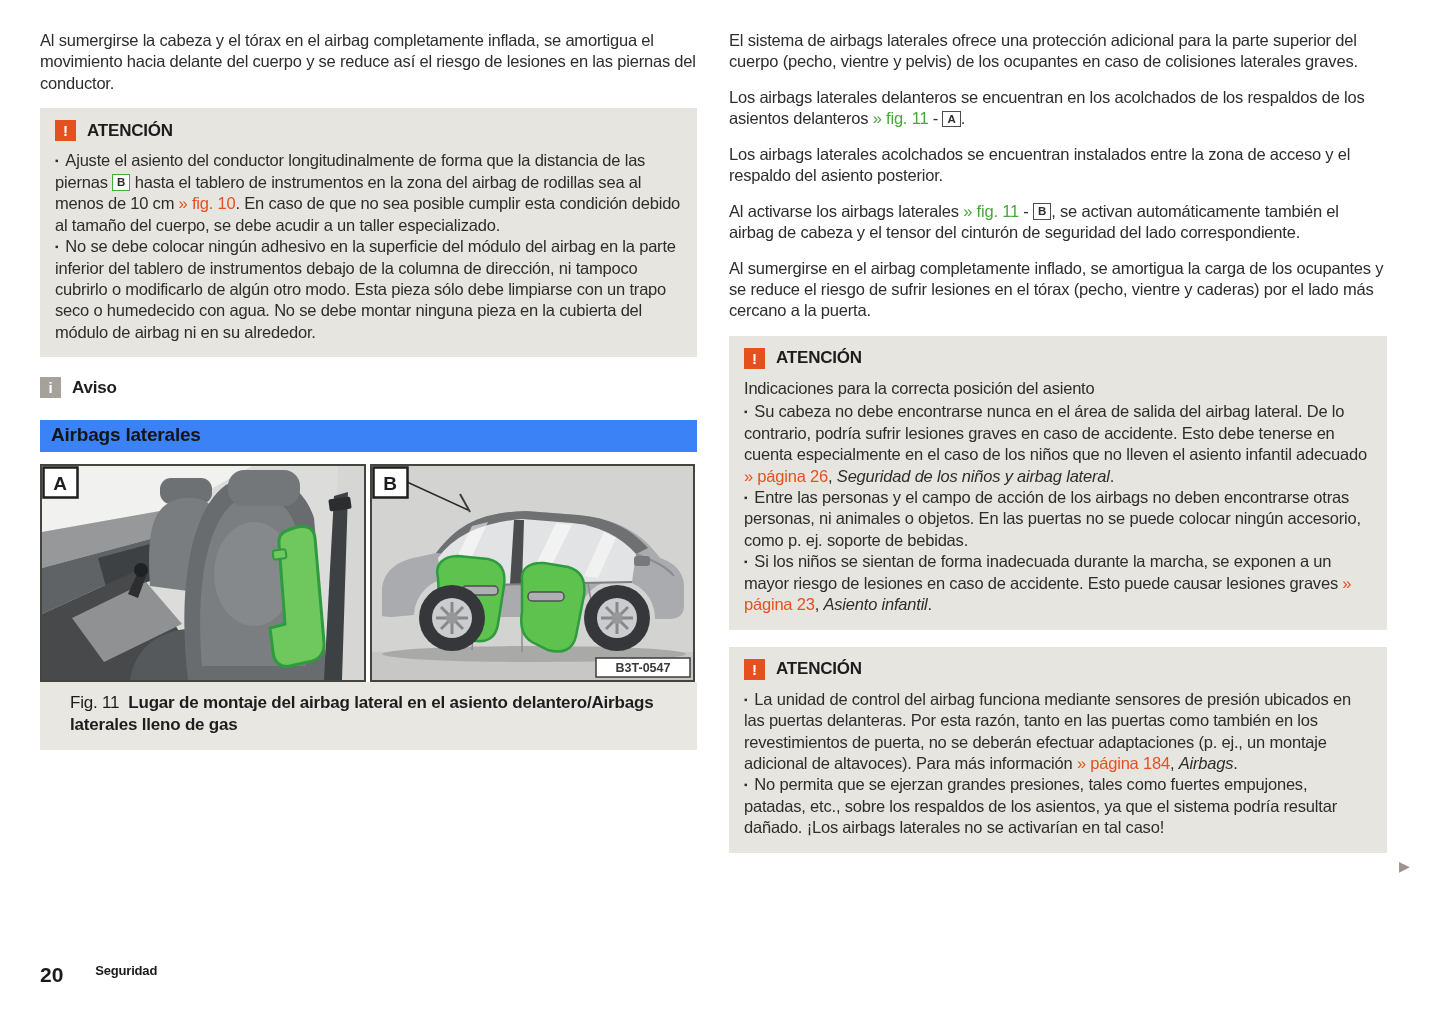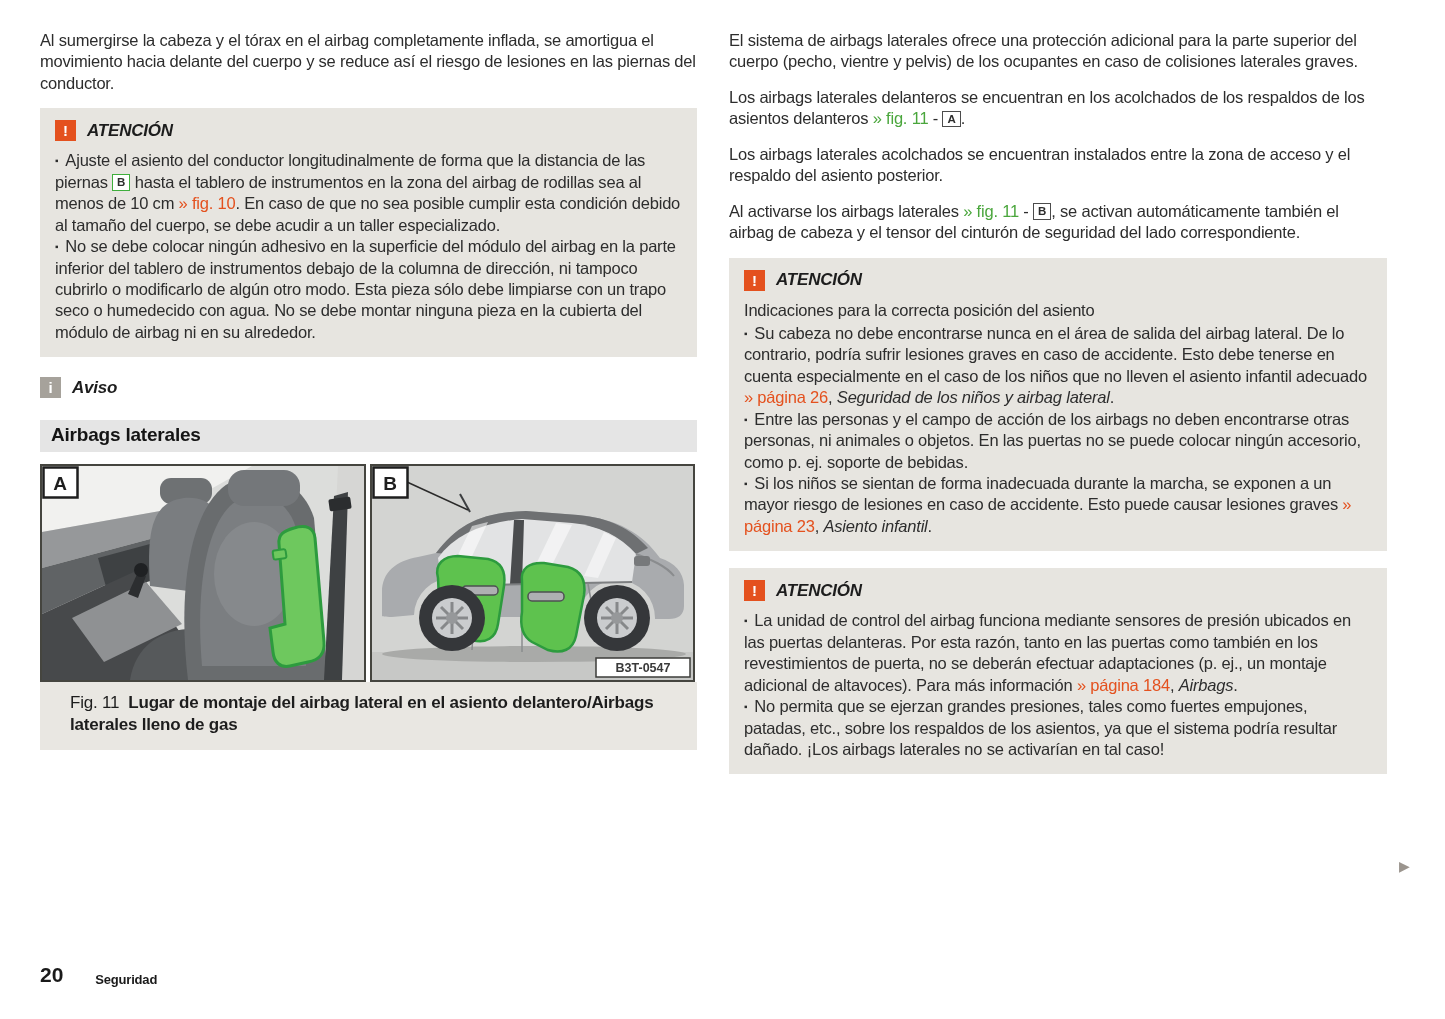--- a/index.html
+++ b/index.html
@@ -21,58 +21,58 @@
 
   .attention-box { background:#e7e5e0; padding:12px 15px 14px 15px; margin:0 0 17px 0; }
   .box-title-row { display:flex; align-items:center; gap:11px; margin:0 0 9px 0; }
   .sq-icon {
     width:21px; height:21px; flex:0 0 21px;
     display:flex; align-items:center; justify-content:center;
     color:#ffffff; font-weight:bold; font-size:15px; line-height:1;
   }
   .warn-icon { background:#e4511e; }
   .info-icon { background:#a6a29b; }
-  .box-title { font-weight:bold; font-size:17px; color:#1d1d1d; letter-spacing:-0.2px;font-style:italic; }
+  .box-title { font-weight:bold; font-size:17px; color:#1d1d1d; letter-spacing:-0.2px; }
   .box-intro { margin:0 0 2px 0; }
 
   .seg-link-orange { color:#e4511e; }
   .seg-link-green  { color:#4aa63c; }
   .seg-italic { font-style:italic; }
   .seg-airbag { font-weight:bold; letter-spacing:-0.8px; }
   .seg-box-green, .seg-box-plain {
     display:inline-block; background:#ffffff;
     font-size:11.5px; font-weight:bold; line-height:1;
     padding:2px 4px 1px 4px; vertical-align:1.5px; letter-spacing:0;
   }
   .seg-box-green { border:1.5px solid #3fae3c; color:#2d2d2d; }
   .seg-box-plain { border:1.5px solid #4c4c4c; color:#2d2d2d; }
 
   .aviso { margin:20px 0 0 0; }
   .section-header {
-    background:#e5e5e5; color:#141414;
+    background:#3b82f6; color:#141414;
     font-size:19px; font-weight:bold; letter-spacing:-0.2px;
     padding:4px 11px 6px 11px; margin:22px 0 12px 0;
   }
 
   .figure { margin:0; }
   .fig-images { display:flex; gap:4px; }
   .fig-panel { border:2px solid #45453f; background:#dcdddb; font-size:0; }
   .fig-caption {
     background:#e9e7e2; margin-top:0; padding:10px 14px 14px 30px;
     font-size:17px; line-height:1.3; letter-spacing:-0.2px; color:#1d1d1d;
   }
   .cap-prefix { font-weight:normal; margin-right:9px; }
   .cap-text { font-weight:bold; }
 
   .continuation-arrow {
     position:absolute; left:1399px; top:859px;
     color:#9b958e; font-size:14px; line-height:1;
   }
 
-  .page-footer { position:absolute; left:40px; top:963px; display:flex; align-items:flex-end; gap:32px; }
+  .page-footer { position:absolute; left:40px; top:963px; display:flex; align-items:flex-start; gap:32px; }
   .page-num { font-size:21px; font-weight:bold; color:#1a1a1a; }
   .section-name { font-size:13px; font-weight:bold; color:#1a1a1a; letter-spacing:-0.2px; }
 
   svg text { font-family:"Liberation Sans", sans-serif; font-weight:bold; }
 </style>
 </head>
 <body>
 
 <div class="page">
   <div class="columns">
@@ -189,20 +189,21 @@
         </figcaption>
       </figure>
     </div>
 
     <div class="col col-right">
       <div>
           <p class="para"><span class="seg">El sistema de airbags laterales ofrece una protección adicional para la parte superior del cuerpo (pecho, vientre y pelvis) de los ocupantes en caso de colisiones laterales graves.</span></p>
           <p class="para"><span class="seg">Los airbags laterales delanteros se encuentran en los acolchados de los respaldos de los asientos delanteros </span><span class="seg seg-link-green">» fig. 11</span><span class="seg"> - </span><span class="seg seg-box-plain">A</span><span class="seg">.</span></p>
           <p class="para"><span class="seg">Los airbags laterales acolchados se encuentran instalados entre la zona de acceso y el respaldo del asiento posterior.</span></p>
           <p class="para"><span class="seg">Al activarse los airbags laterales </span><span class="seg seg-link-green">» fig. 11</span><span class="seg"> - </span><span class="seg seg-box-plain">B</span><span class="seg">, se activan automáticamente también el airbag de cabeza y el tensor del cinturón de seguridad del lado correspondiente.</span></p>
+          <p class="para"><span class="seg">Al sumergirse en el airbag completamente inflado, se amortigua la carga de los ocupantes y se reduce el riesgo de sufrir lesiones en el tórax (pecho, vientre y caderas) por el lado más cercano a la puerta.</span></p>
         </div>
 
       <section class="attention-box">
         <div class="box-title-row">
           <span class="sq-icon warn-icon">!</span>
           <span class="box-title">ATENCIÓN</span>
         </div>
         <p class="para box-intro">Indicaciones para la correcta posición del asiento</p>
         <div>
             <div class="bullet"><span class="bullet-marker">▪</span><span class="seg">Su cabeza no debe encontrarse nunca en el área de salida del airbag lateral. De lo contrario, podría sufrir lesiones graves en caso de accidente. Esto debe tenerse en cuenta especialmente en el caso de los niños que no lleven el asiento infantil adecuado </span><span class="seg seg-link-orange">» página 26</span><span class="seg">, </span><span class="seg seg-italic">Seguridad de los niños y airbag lateral</span><span class="seg">.</span></div>

